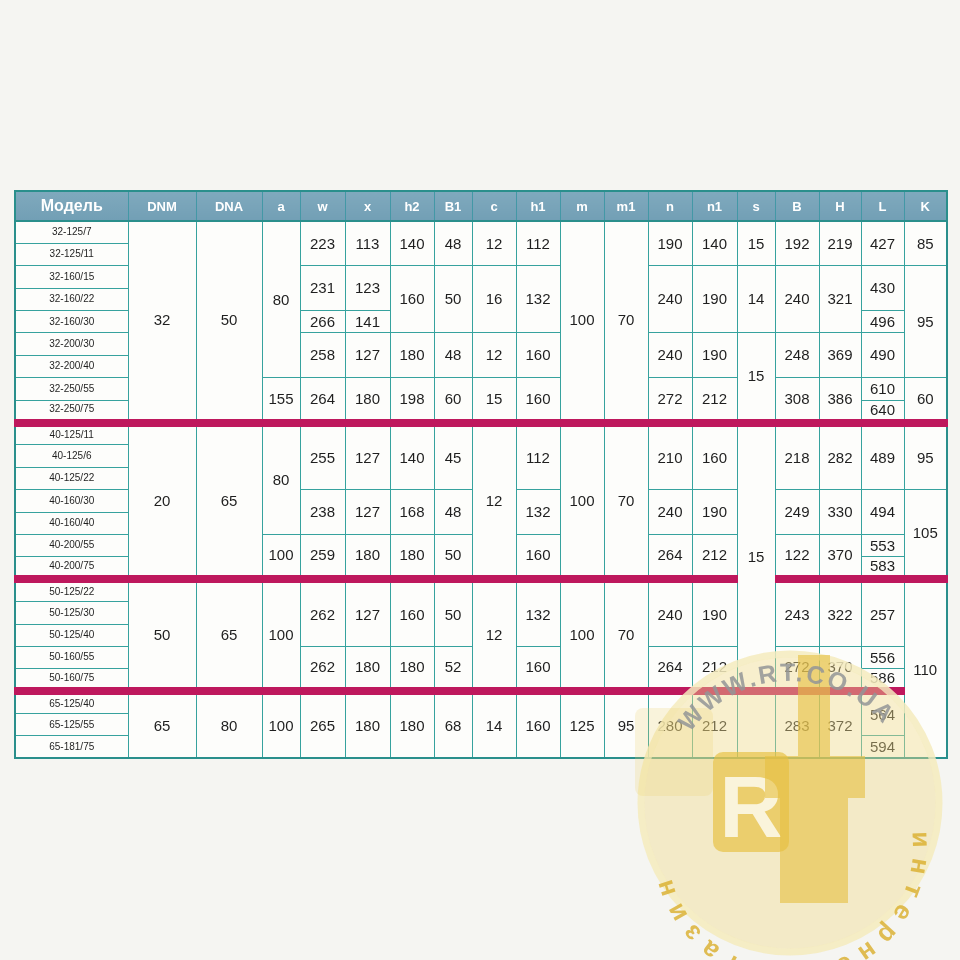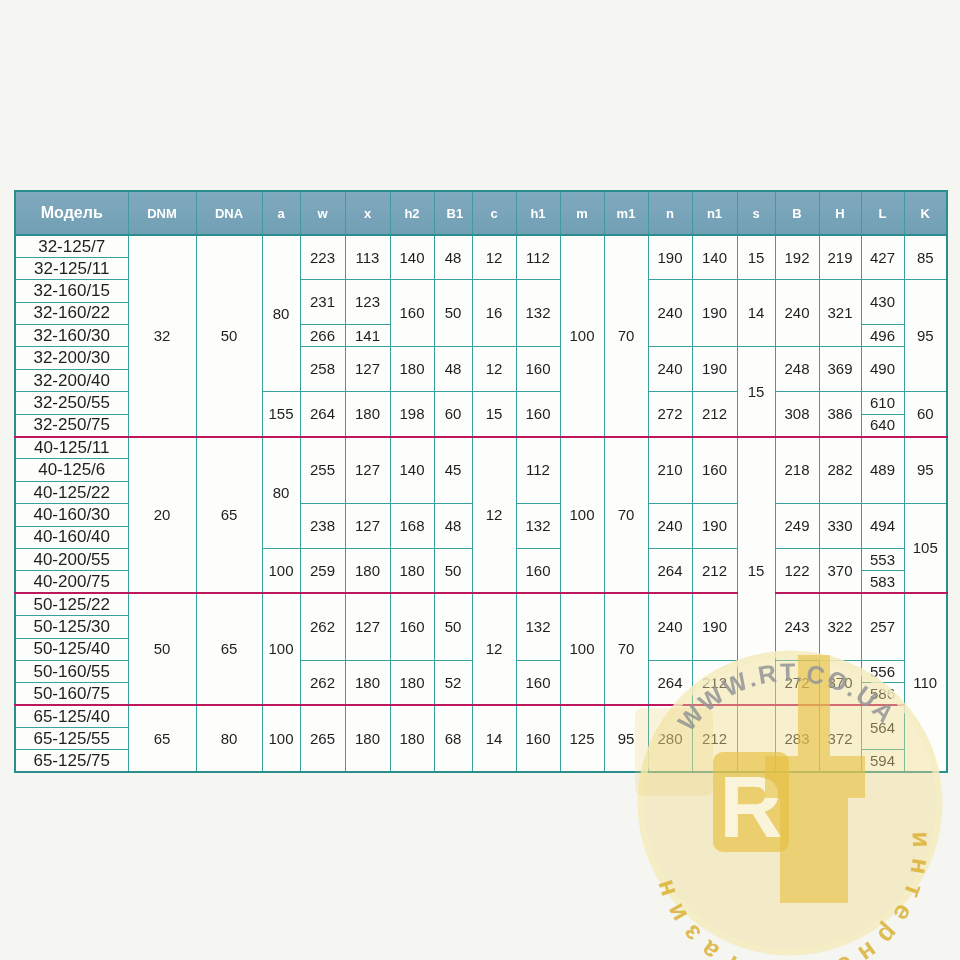--- a/index.html
+++ b/index.html
@@ -16,34 +16,34 @@
     position: absolute; left: 14px; top: 190px;
     width: 933px;
     border-collapse: collapse; table-layout: fixed;
     border: 2px solid #2a8f8c;
     background: #fdfdfb;
     z-index: 1;
   }
   table.spec th {
     background: linear-gradient(180deg, #7fa9bd 0%, #729fb5 100%);
     color: #ffffff; font-weight: bold; font-size: 13px;
-    height: 18px; padding: 12px;
+    height: 18px; padding: 5px;
     border: 1px solid #4398a6;
     border-bottom: 2px solid #2a8f8c;
     border-top: 2px solid #2a8f8c;
   }
   table.spec th.model-h { font-size: 16px; }
   table.spec td {
     border: 1px solid #36a29e;
     text-align: center; vertical-align: middle;
     font-size: 15px; color: #1f1f1f;
     height: 22.4px; padding: 0; line-height: 1.05;
   }
-  table.spec td.model { font-size: 17px; margin-top: 36px; }
-  table.spec tr.group-start td { border-top: 2px solid #be185d; text-align: center; }
+  table.spec td.model { font-size: 10px; margin-top: 36px; }
+  table.spec tr.group-start td { border-top: 8px solid #be185d; text-align: center; }
 
   .watermark {
     position: absolute; left: 0; top: 0; width: 960px; height: 960px;
     pointer-events: none; z-index: 5;
   }
   .watermark svg { position: absolute; left: 595px; top: 608px; }
 </style>
 </head>
 <body>
 
@@ -304,21 +304,21 @@
           <td rowspan="3">212</td>
           <td rowspan="3"></td>
           <td rowspan="3">283</td>
           <td rowspan="3">372</td>
           <td rowspan="2">564</td>
         </tr>
         <tr>
           <td class="model">65-125/55</td>
         </tr>
         <tr>
-          <td class="model">65-125/75</td>
+          <td class="model">65-181/75</td>
           <td>594</td>
         </tr>
       </tbody>
   </table>
 
   <div class="watermark">
     <svg width="390" height="390" viewBox="0 0 390 390">
       <defs>
         <path id="wm-arc-top" d="M 95 125 A 122 122 0 0 1 295 125" fill="none"></path>
         <path id="wm-arc-bottom" d="M 316 216 A 123 123 0 1 1 74 216" fill="none"></path>

